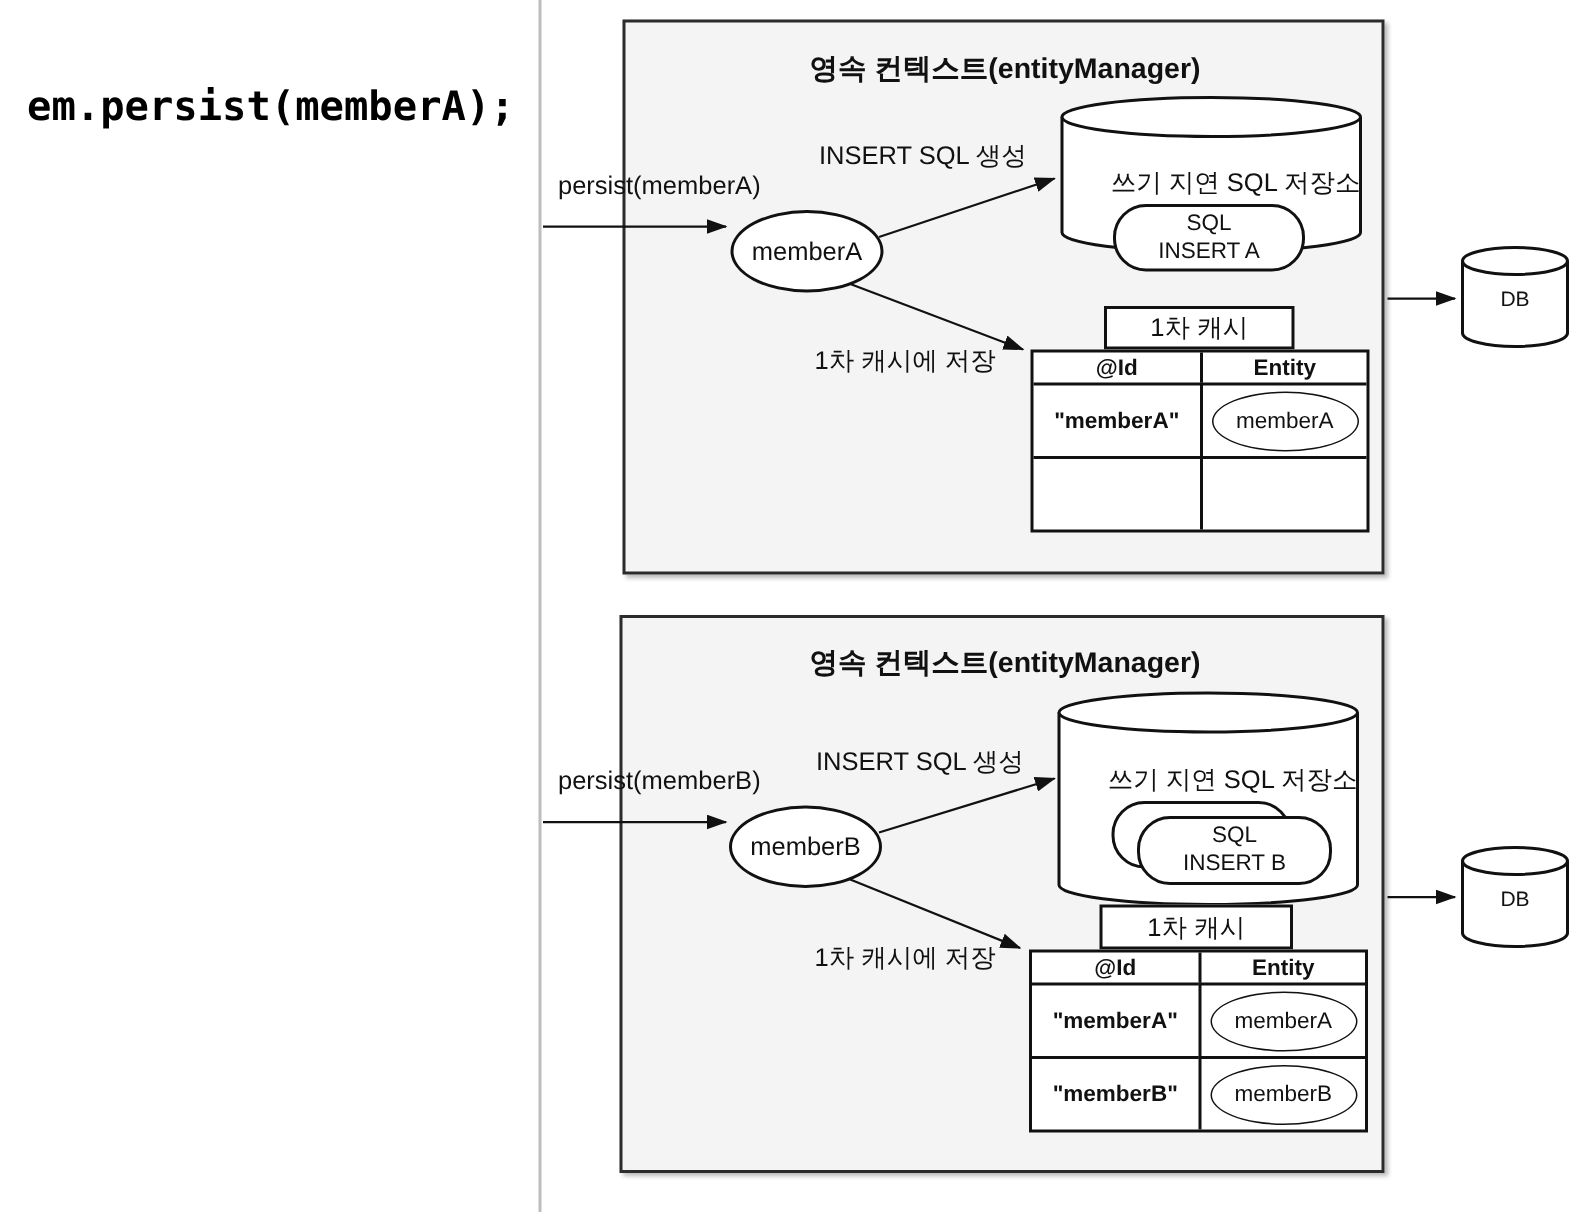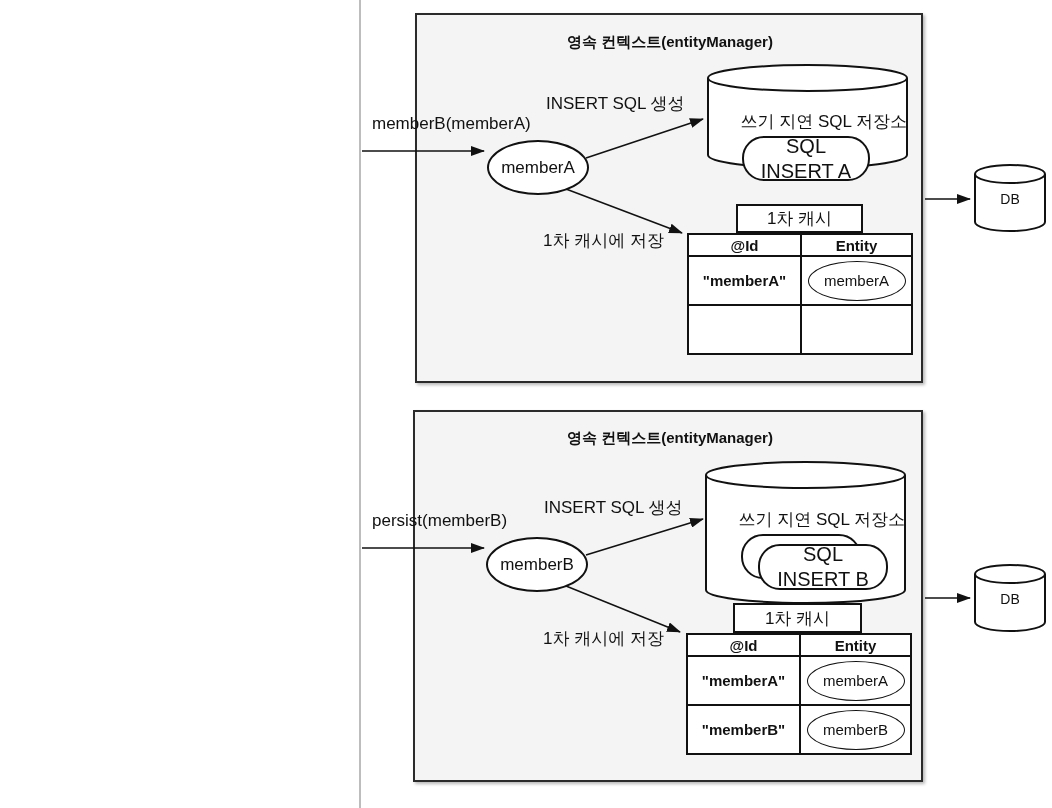--- a/index.html
+++ b/index.html
@@ -13,29 +13,29 @@
   .code {
     font-family:"DejaVu Sans Mono","Liberation Mono",monospace;
     font-weight:bold; font-size:27px; color:#000; white-space:nowrap;
   }
   .panel-box {
     background:#f4f4f4; border:2px solid #2b2b2b;
     box-shadow:2px 2px 3px rgba(0,0,0,0.28); z-index:1;
   }
   svg.overlay { position:absolute; left:0; top:0; z-index:2; pointer-events:none; }
   .lbl { z-index:3; font-size:17px; white-space:nowrap; }
-  .title { z-index:3; font-size:15px; font-weight:bold; text-align:center; white-space:nowrap; }
+  .title { z-index:3; font-size:19px; font-weight:bold; text-align:center; white-space:nowrap; }
   .ellipse {
     z-index:3; background:#fff; border:2px solid #111; border-radius:50%;
     display:flex; align-items:center; justify-content:center; font-size:17px;
   }
   .sql-card {
     z-index:3; background:#fff; border:2px solid #111; border-radius:22px;
     display:flex; flex-direction:column; align-items:center; justify-content:center;
-    font-size:20px; line-height:1.25; text-align:center;
+    font-size:15px; line-height:1.25; text-align:center;
   }
   .sql-card.back { z-index:3; }
   .sql-card.front { z-index:4; }
   .cache-tag {
     z-index:3; background:#fff; border:2px solid #111;
     display:flex; align-items:center; justify-content:center; font-size:17px;
   }
   .cache-table {
     z-index:3; background:#fff; border:2px solid #111;
     display:grid; grid-template-columns:1fr 1fr; grid-template-rows:20px 1fr 1fr;
@@ -56,25 +56,26 @@
   .storage-lbl { z-index:3; font-size:17px; text-align:right; white-space:nowrap; }
   .center { text-align:left; }
 </style>
 </head>
 <body>
 
 <div id="canvas">
 
   <div class="abs divider" style="left:359px; top:0; height:808px;"></div>
 
+  <div class="abs code" style="left:18px; top:56px;">em.persist(memberA);</div>
 
   <div class="abs panel-box" style="left:415px; top:13px; width:508px; height:370px;"></div>
   <div class="abs title" style="left:420px; top:33px; width:500px;">영속 컨텍스트(entityManager)</div>
 
-  <div class="abs lbl" style="left:372px; top:114px;">memberB(memberA)</div>
+  <div class="abs lbl" style="left:372px; top:114px;">persist(memberA)</div>
   <div class="abs lbl center" style="left:546px; top:92px; width:134px;">INSERT SQL 생성</div>
 
   <div class="abs ellipse" style="left:487px; top:140px; width:102px; height:55px;">memberA</div>
 
   <div class="abs storage-lbl" style="left:708px; top:110px; width:199px;">쓰기 지연 SQL 저장소</div>
 
   <div class="abs sql-card front" style="left:742px; top:136px; width:128px; height:45px;">
     <span>SQL</span>
     <span>INSERT A</span>
   </div>

